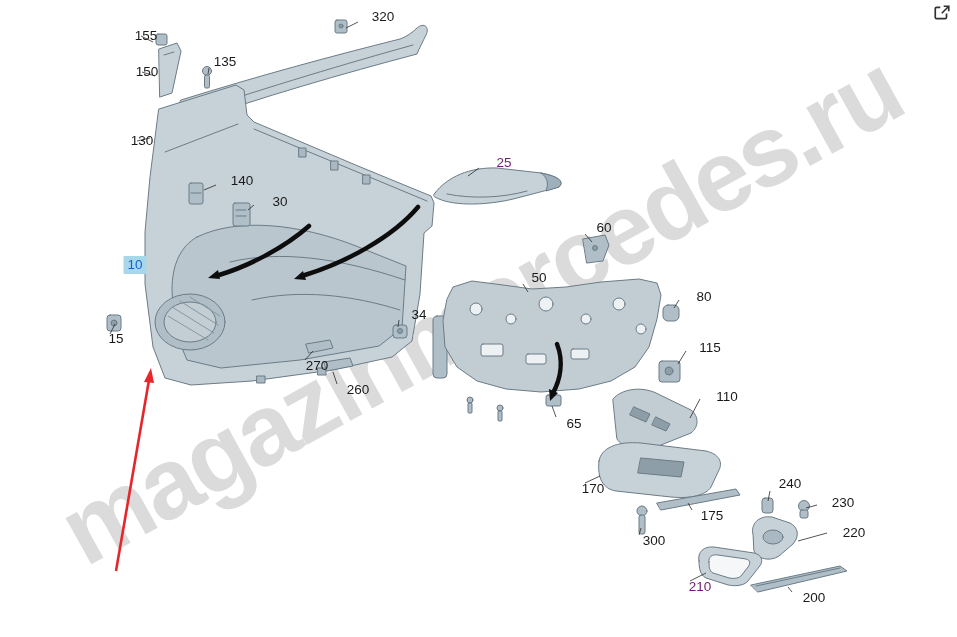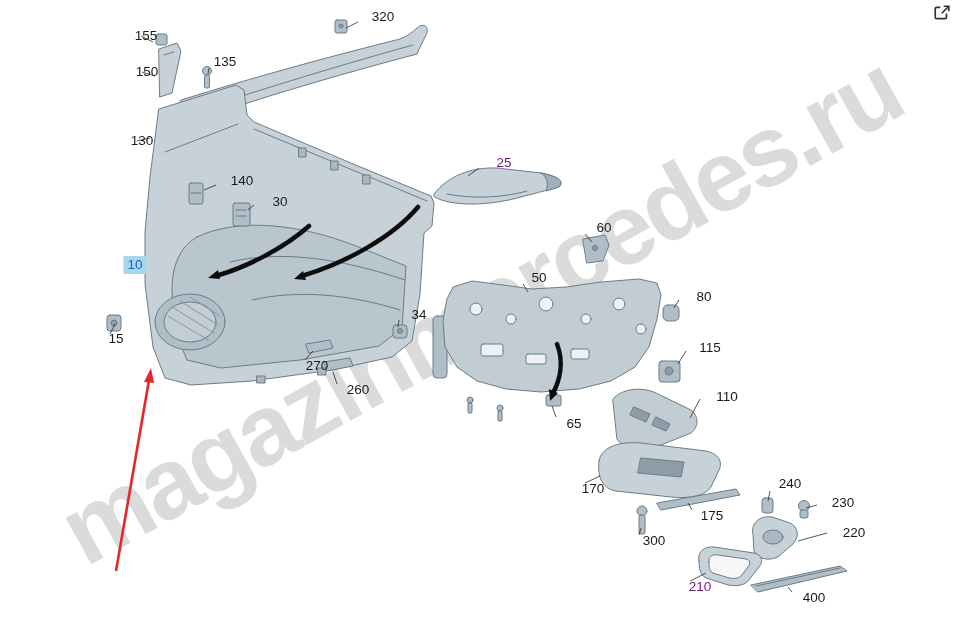--- a/index.html
+++ b/index.html
@@ -250,21 +250,21 @@
       <div class="part-label" style="left: 342px; top: 390px; color: rgb(26, 26, 26);">260</div>
       <div class="part-label" style="left: 711px; top: 397px; color: rgb(26, 26, 26);">110</div>
       <div class="part-label" style="left: 558px; top: 424px; color: rgb(26, 26, 26);">65</div>
       <div class="part-label" style="left: 577px; top: 489px; color: rgb(26, 26, 26);">170</div>
       <div class="part-label" style="left: 696px; top: 516px; color: rgb(26, 26, 26);">175</div>
       <div class="part-label" style="left: 774px; top: 484px; color: rgb(26, 26, 26);">240</div>
       <div class="part-label" style="left: 827px; top: 503px; color: rgb(26, 26, 26);">230</div>
       <div class="part-label" style="left: 838px; top: 533px; color: rgb(26, 26, 26);">220</div>
       <div class="part-label" style="left: 638px; top: 541px; color: rgb(26, 26, 26);">300</div>
       <div class="part-label" style="left: 684px; top: 587px; color: #701a75;">210</div>
-      <div class="part-label" style="left: 798px; top: 598px; color: rgb(26, 26, 26);">400</div>
+      <div class="part-label" style="left: 798px; top: 598px; color: rgb(26, 26, 26);">200</div>
     </div>
 
   <div class="ext-link">
     <svg width="18" height="18" viewBox="0 0 16 16">
       <path d="M6.5 3 H3.2 a1.2 1.2 0 0 0 -1.2 1.2 v7.6 a1.2 1.2 0 0 0 1.2 1.2 h7.6 a1.2 1.2 0 0 0 1.2 -1.2 V8.5" fill="none" stroke="#333333" stroke-width="1.5"></path>
       <path d="M9.5 2 H14 V6.5" fill="none" stroke="#333333" stroke-width="1.5"></path>
       <path d="M14 2 L7.8 8.2" fill="none" stroke="#333333" stroke-width="1.5"></path>
     </svg>
   </div>
 

